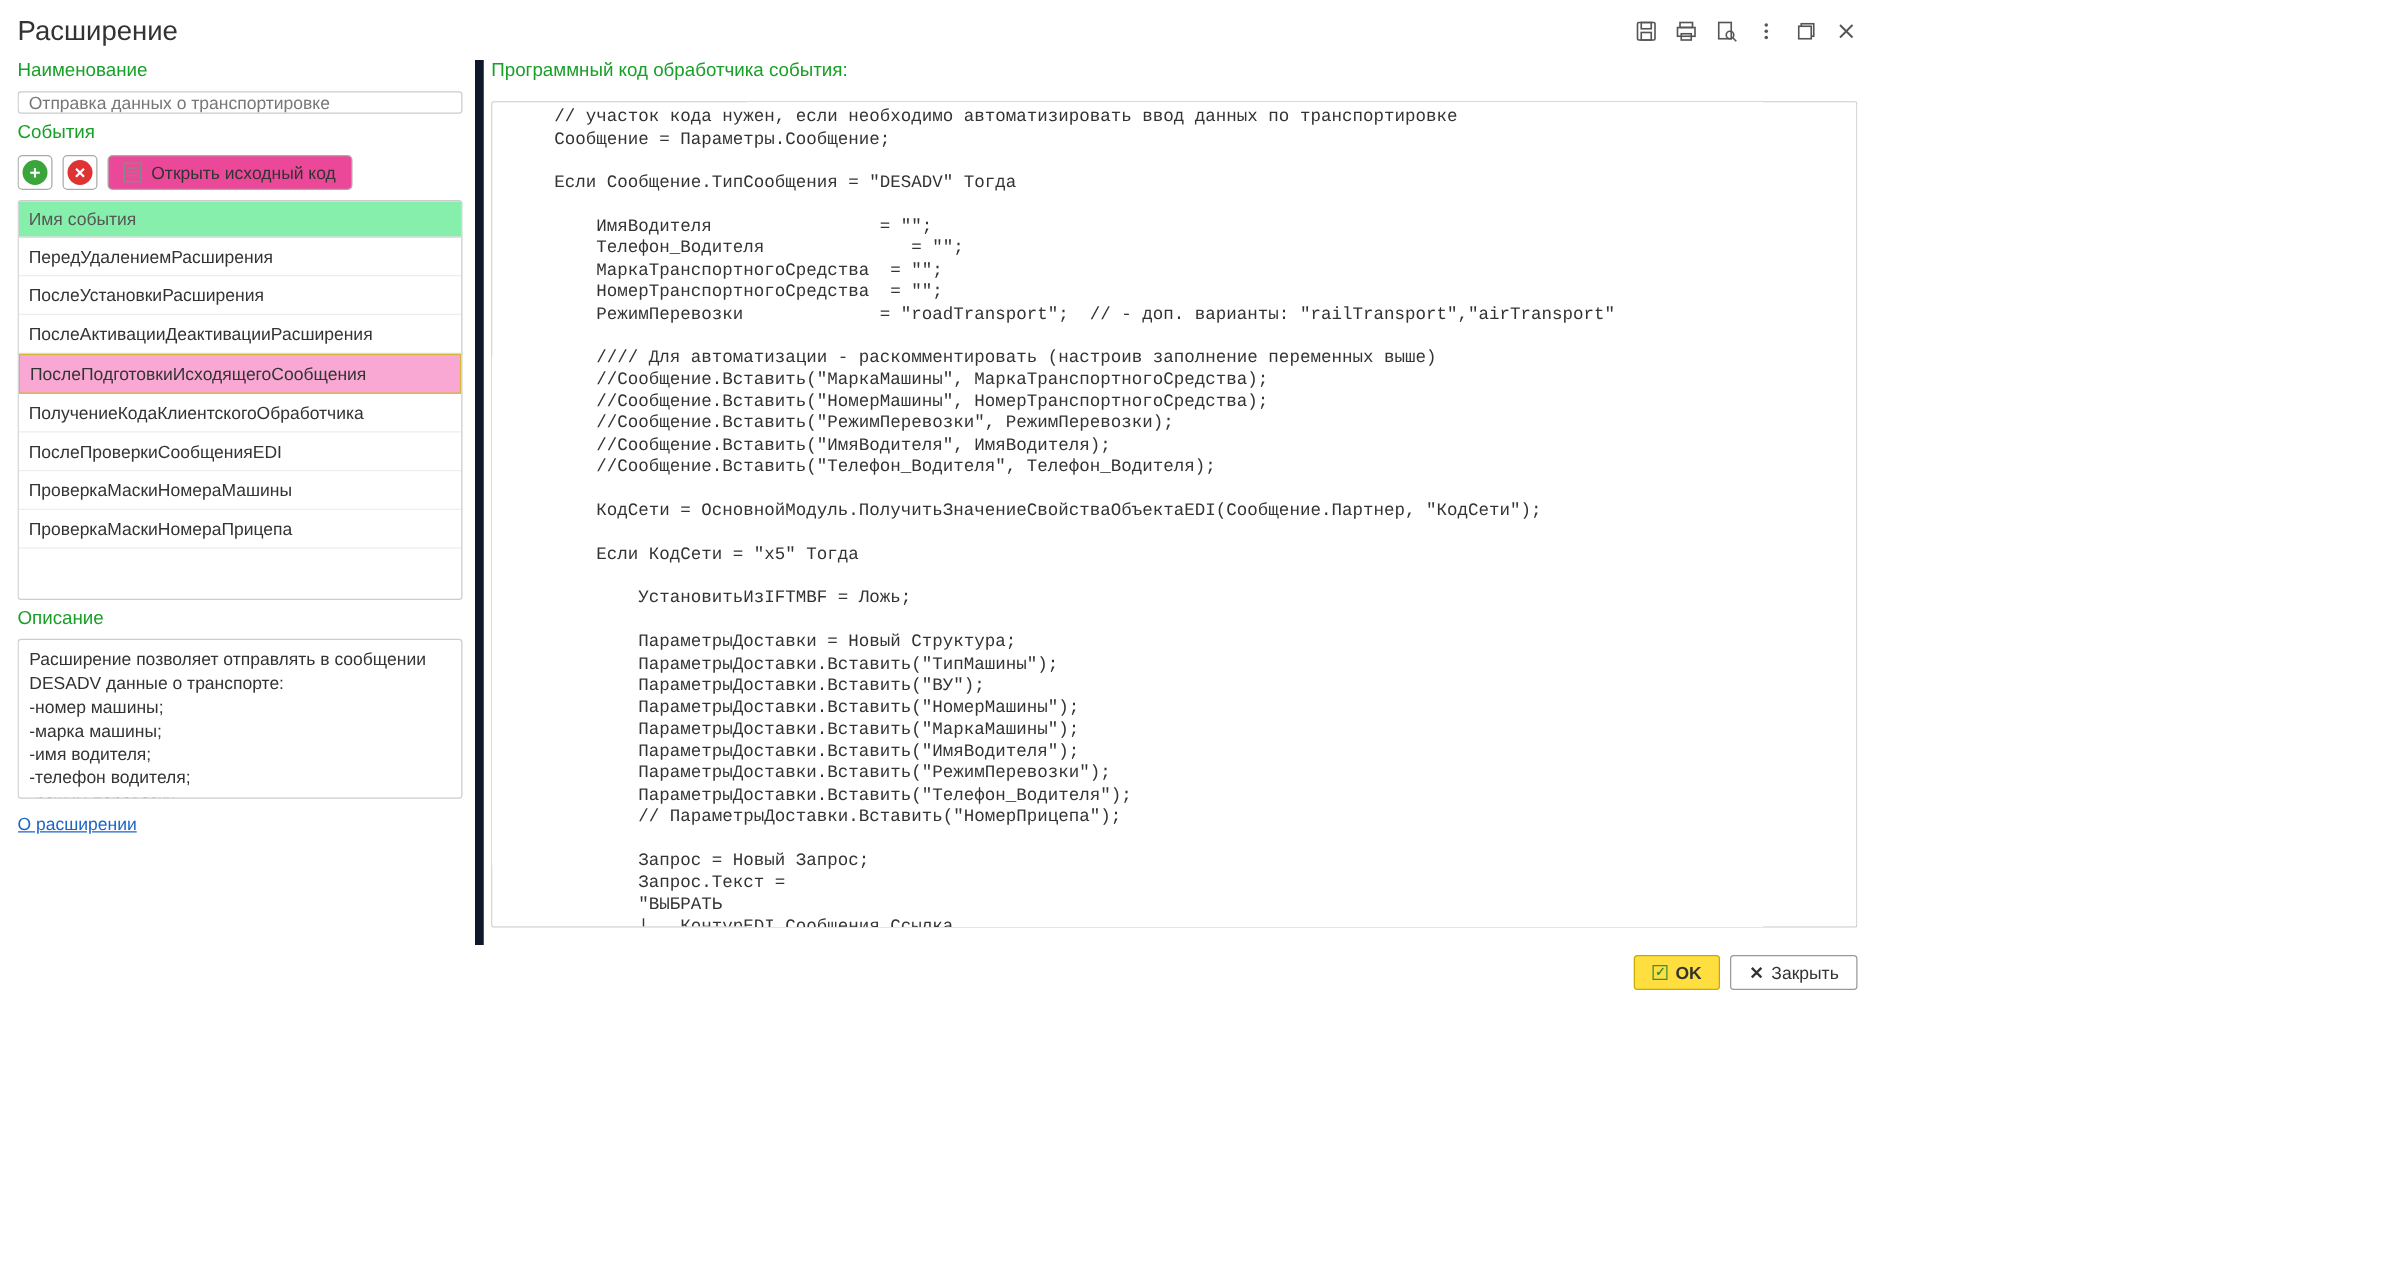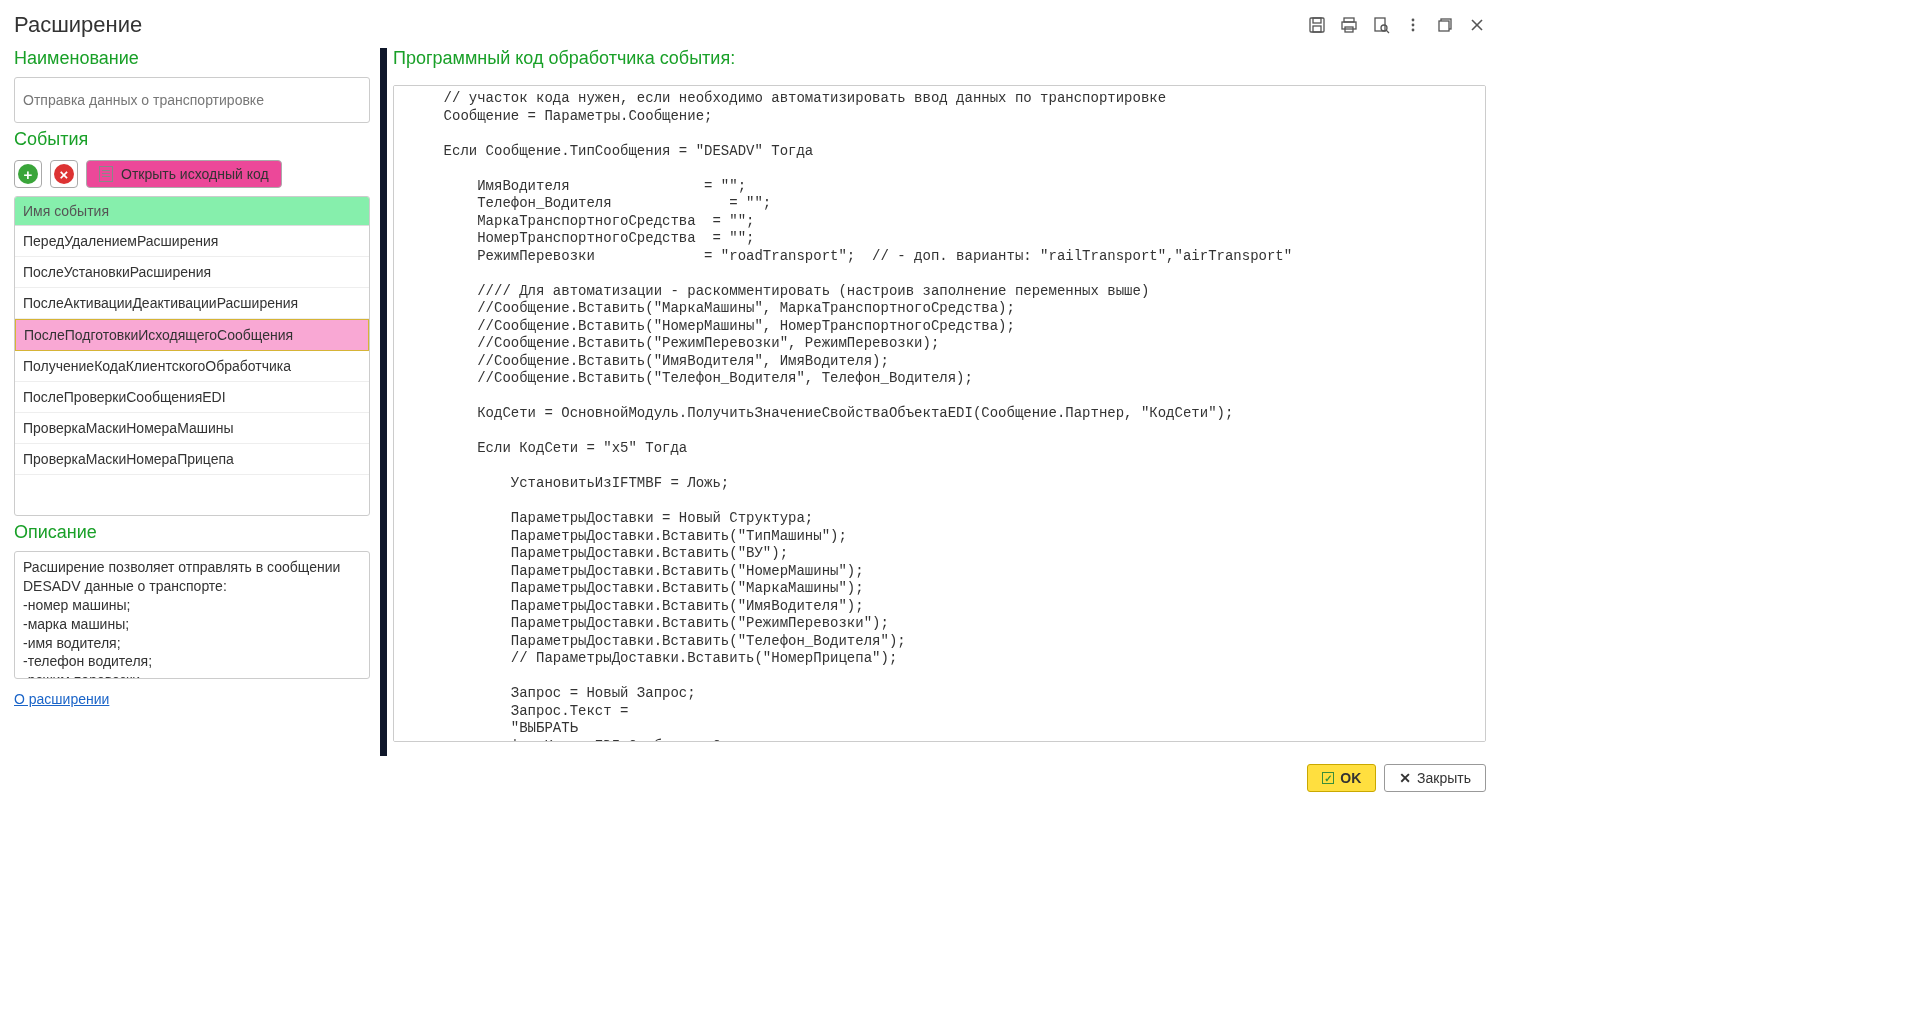--- a/index.html
+++ b/index.html
@@ -10,23 +10,23 @@
 .titlebar { display: flex; align-items: center; justify-content: space-between; padding: 4px 0 10px 0; }
 .titlebar h1 { font-size: 22px; font-weight: normal; color: #333; }
 .titlebar-icons { display: flex; gap: 14px; align-items: center; }
 .titlebar-icons .ticon { width: 18px; height: 18px; display: flex; align-items: center; justify-content: center; cursor: pointer; color: #555; }
 
 .body { display: flex; flex: 1; gap: 10px; overflow: hidden; }
 
 .left-panel { width: 356px; display: flex; flex-direction: column; gap: 6px; }
 .right-panel { flex: 1; display: flex; flex-direction: column; border-left: 7px solid #0f172a; padding-left: 6px; overflow: hidden; }
 
-.section-label { color: #19a028; font-size: 18px; margin-bottom: 2px; }
-
-.name-input { width: 100%; border: 1px solid #ccc; border-radius: 3px; padding: 14px 8px; font-size: 14px; color: #777; }
+.section-label { color: #19a028; font-size: 15px; margin-bottom: 2px; }
+
+.name-input { width: 100%; border: 1px solid #ccc; border-radius: 3px; padding: 0 8px; font-size: 14px; color: #777; }
 
 .events-toolbar { display: flex; gap: 8px; align-items: center; margin: 2px 0; }
 .circle-btn { width: 28px; height: 28px; border-radius: 4px; border: 1px solid #aaa; display: flex; align-items: center; justify-content: center; cursor: pointer; font-weight: bold; font-size: 15px; color: #fff; }
 .circle-btn.add { background: #fff; }
 .circle-btn.add .c { background: #3aa53a; width: 20px; height: 20px; border-radius: 50%; display:flex; align-items:center; justify-content:center; }
 .circle-btn.del { background: #fff; }
 .circle-btn.del .c { background: #d33; width: 20px; height: 20px; border-radius: 50%; display:flex; align-items:center; justify-content:center; }
 .open-src-btn { flex: 0 0 auto; border: 1px solid #aaa; border-radius: 4px; background: #ec4899; padding: 5px 12px; display: flex; align-items: center; gap: 8px; cursor: pointer; font-size: 14px; }
 .open-src-btn .doc-icon { width: 14px; height: 16px; border: 1px solid #888; position: relative; }
 .open-src-btn .doc-icon::before { content:""; position:absolute; left:2px; right:2px; top:3px; height:1px; background:#888; box-shadow: 0 3px 0 #888, 0 6px 0 #888; }

